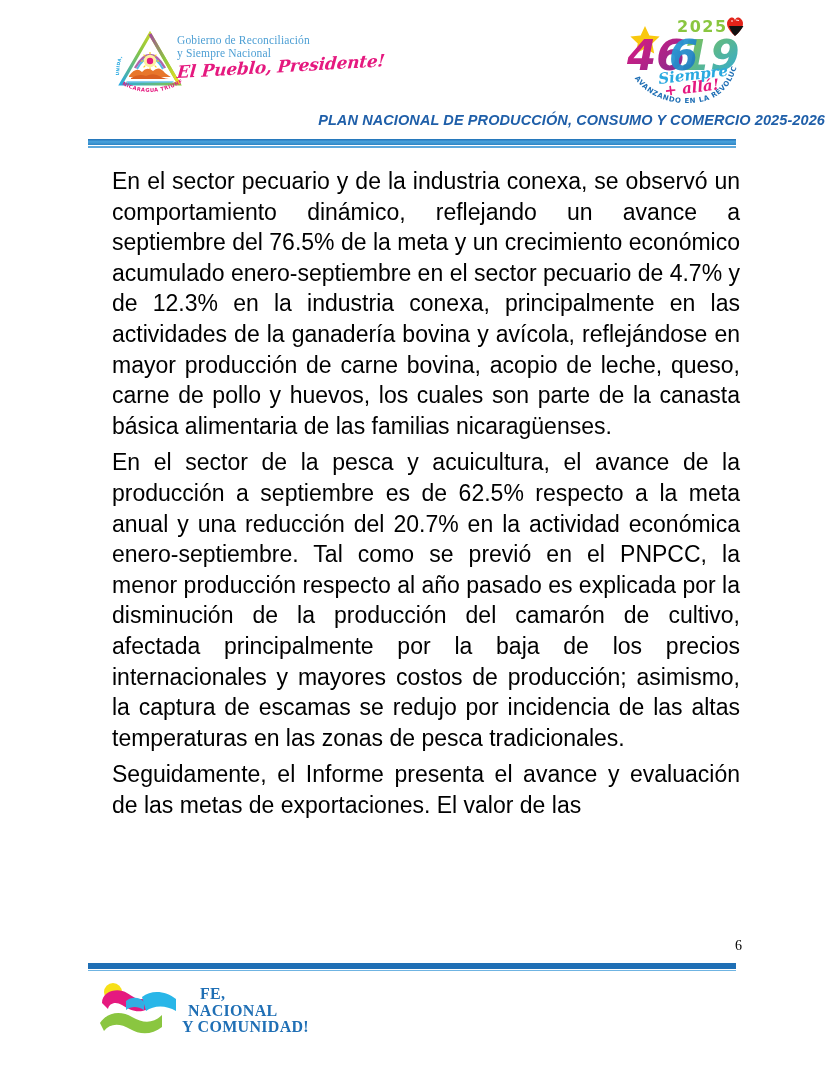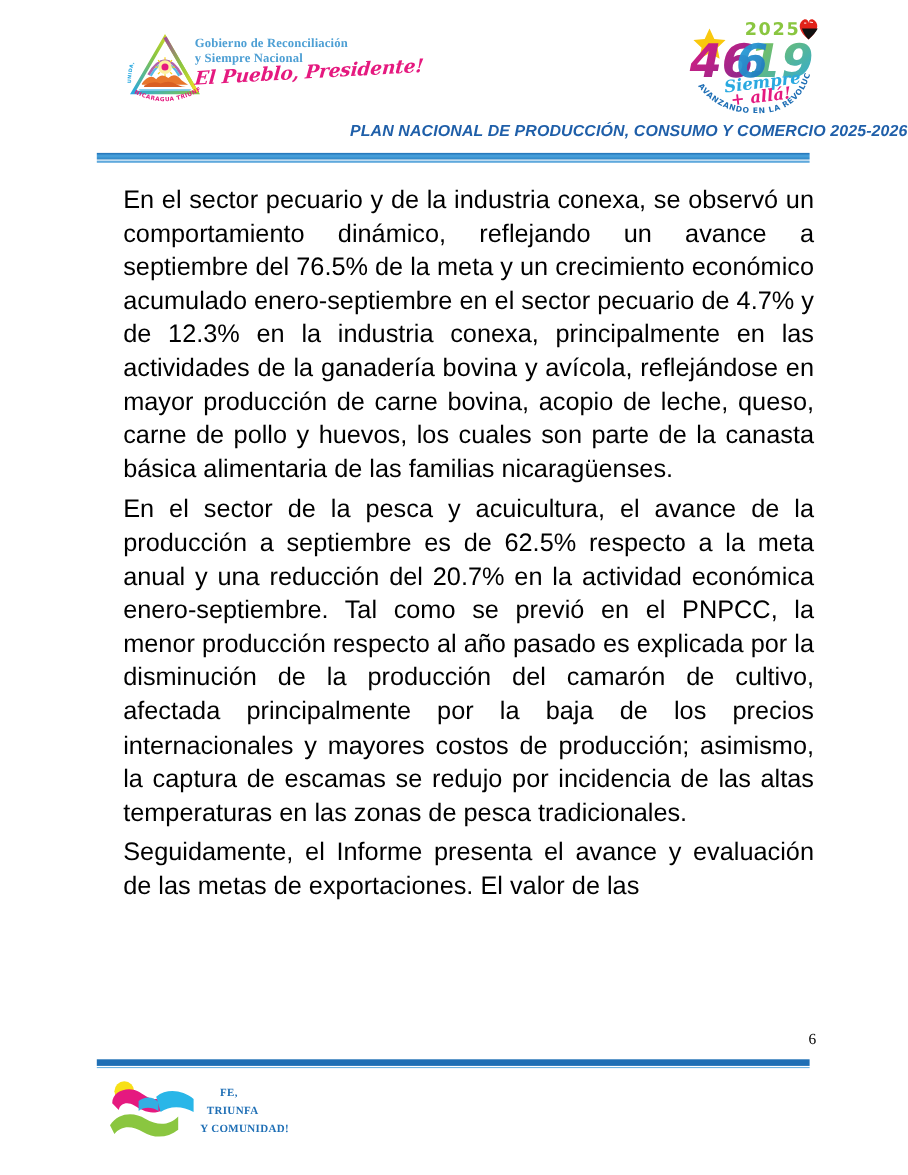--- a/index.html
+++ b/index.html
@@ -37,21 +37,21 @@
   }
   .grun-text-block {
     position: absolute;
     left: 64px;
     top: 8px;
     width: 210px;
   }
   .grun-line1 {
     font-family: "Liberation Serif", serif;
     font-size: 11.5px;
-    font-weight: bold;
+    font-weight: normal;
     color: #4d9fd4;
     line-height: 13px;
     letter-spacing: 0.15px;
     white-space: nowrap;
   }
   .grun-script {
     margin-top: 2px;
     font-family: "DejaVu Serif", serif;
     font-style: italic;
     font-weight: bold;
@@ -175,21 +175,21 @@
     left: 0; top: 0;
     width: 104px;
     height: 58px;
   }
   .ffc-text {
     position: absolute;
     left: 86px;
     top: 5px;
     font-family: "Liberation Serif", serif;
     font-weight: bold;
-    font-size: 10px;
+    font-size: 16px;
     line-height: 16.5px;
     color: #1f6fb5;
     letter-spacing: 0.3px;
     white-space: nowrap;
   }
   .ffc-l1 { padding-left: 18px; }
   .ffc-l2 { padding-left: 6px; }
   .ffc-l3 { padding-left: 0px; }
 </style>
 </head>
@@ -331,17 +331,17 @@
 
       <path d="M46 16 C56 8 70 10 80 18 L80 30 C70 24 58 24 50 30 Z" fill="#29b6e8"></path>
 
       <path d="M4 42 C12 30 26 30 36 36 C48 43 58 42 66 34 L66 46 C56 54 44 54 34 48 C24 42 14 42 8 50 Z" fill="#8ac640"></path>
 
       <path d="M30 20 C36 15 44 16 48 21 L48 29 C42 25 35 25 30 29 Z" fill="#29b6e8" opacity="0.95"></path>
     </svg>
 
     <div class="ffc-text">
       <div class="ffc-l1">FE,</div>
-      <div class="ffc-l2">TRIUNFA</div>
+      <div class="ffc-l2">NACIONAL</div>
       <div class="ffc-l3">Y COMUNIDAD!</div>
     </div>
   </div>
 </div>
 
 </body></html>

